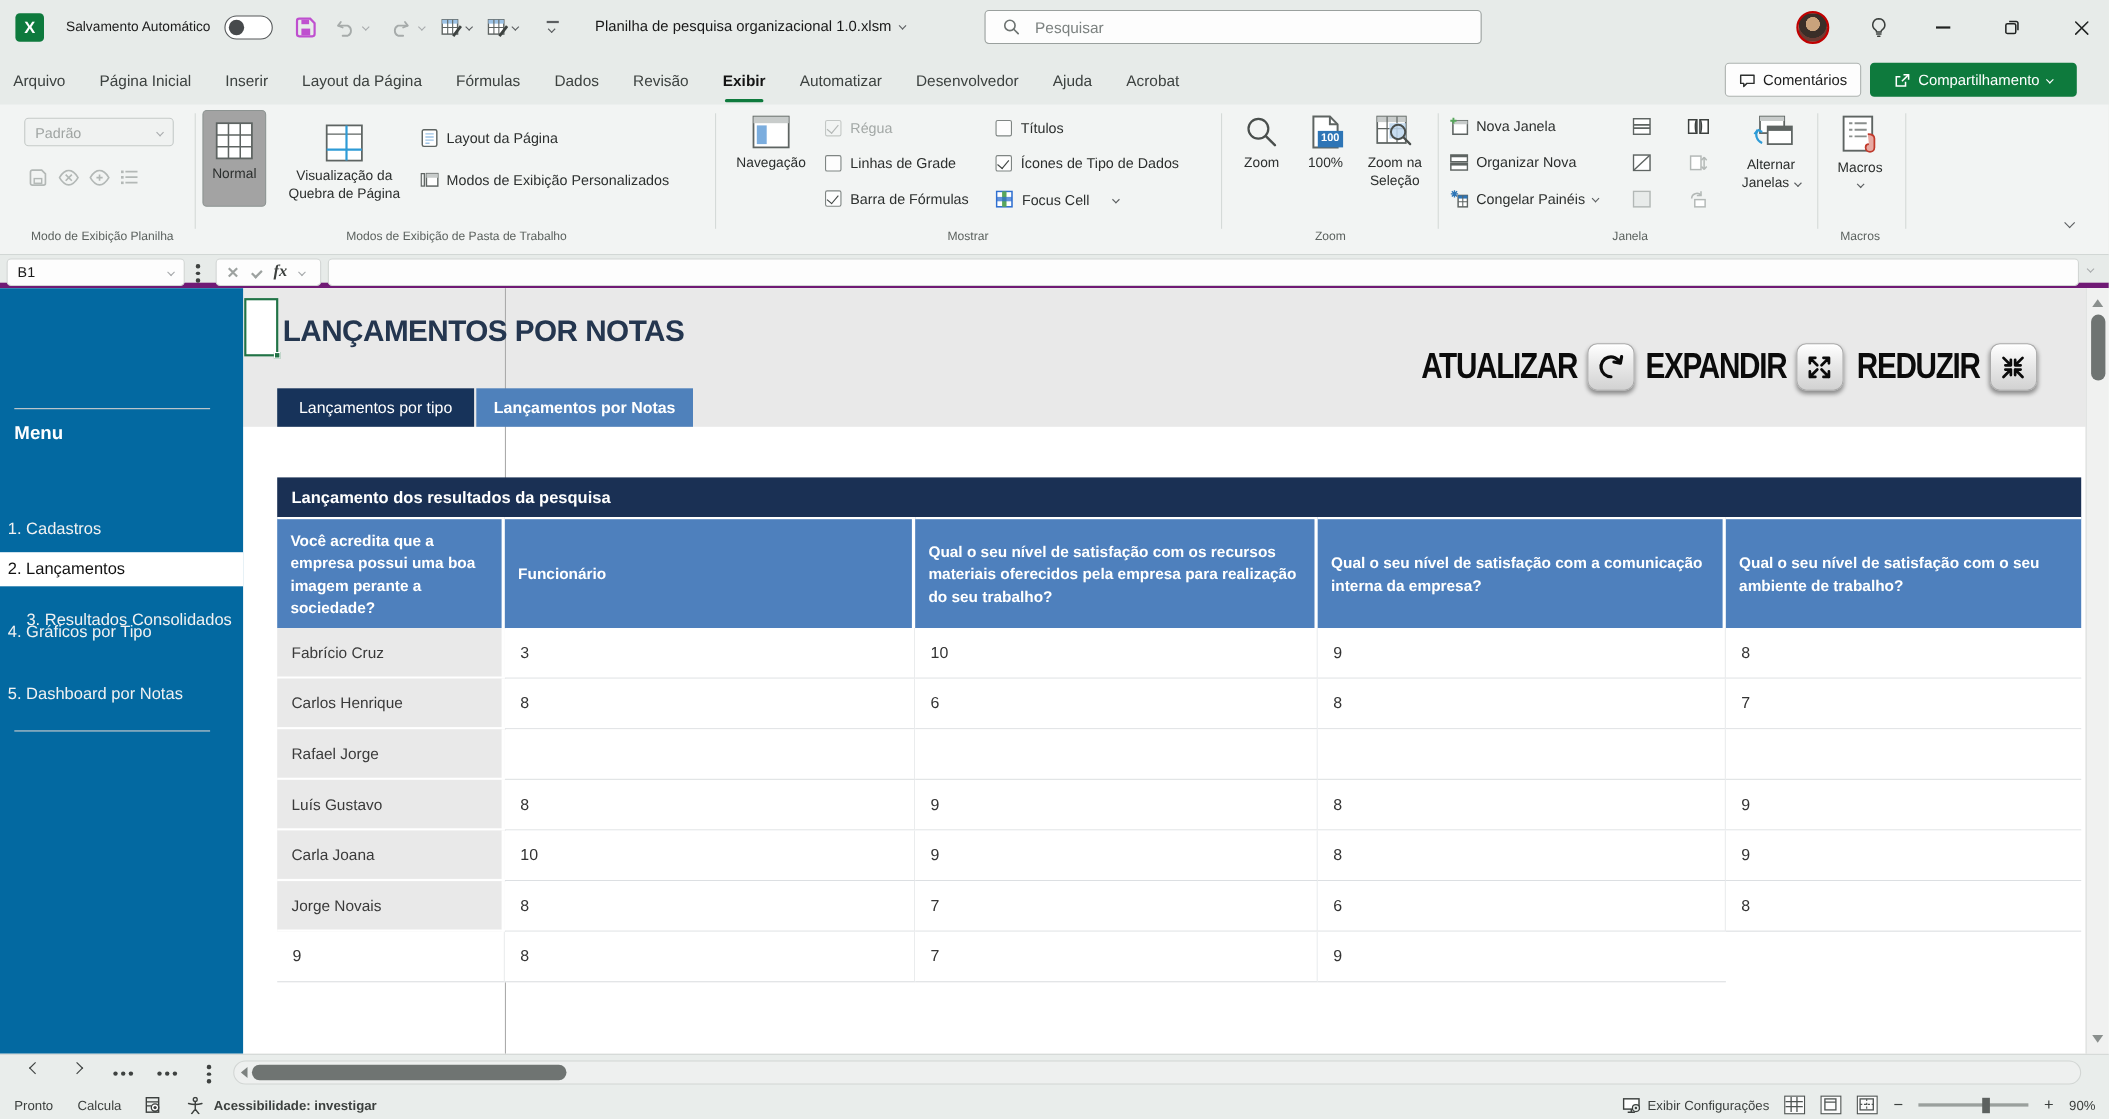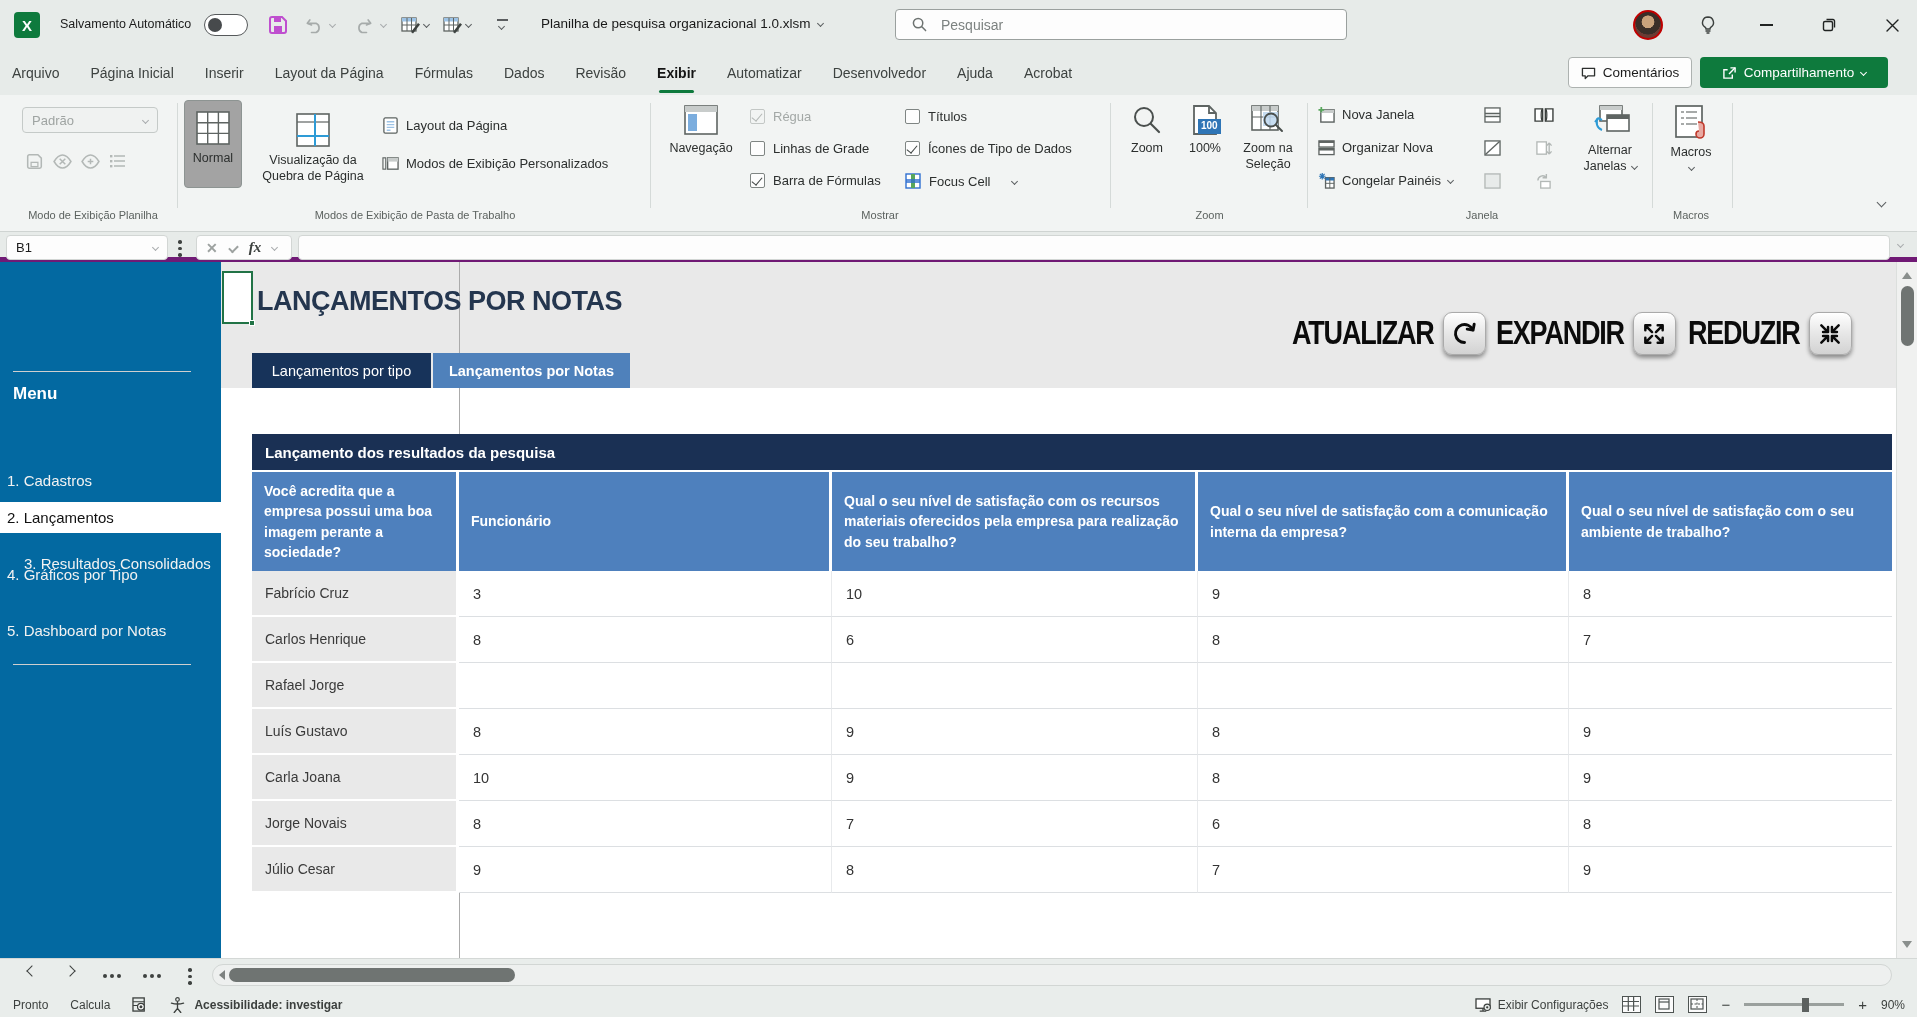--- a/index.html
+++ b/index.html
@@ -610,21 +610,20 @@
       <div class="vc">9</div>
     </div>
     <div class="t-row">
       <div class="nc">Jorge Novais</div>
       <div class="vc">8</div>
       <div class="vc">7</div>
       <div class="vc">6</div>
       <div class="vc">8</div>
     </div>
     <div class="t-row">
-      <div class="nc">Júlio Cesar</div>
       <div class="vc">9</div>
       <div class="vc">8</div>
       <div class="vc">7</div>
       <div class="vc">9</div>
     </div>
   </div>
 
   <div class="abs" id="vscroll">
     <div class="abs varrow tri-up" style="top:7px;"></div>
     <div class="abs vthumb"></div>

